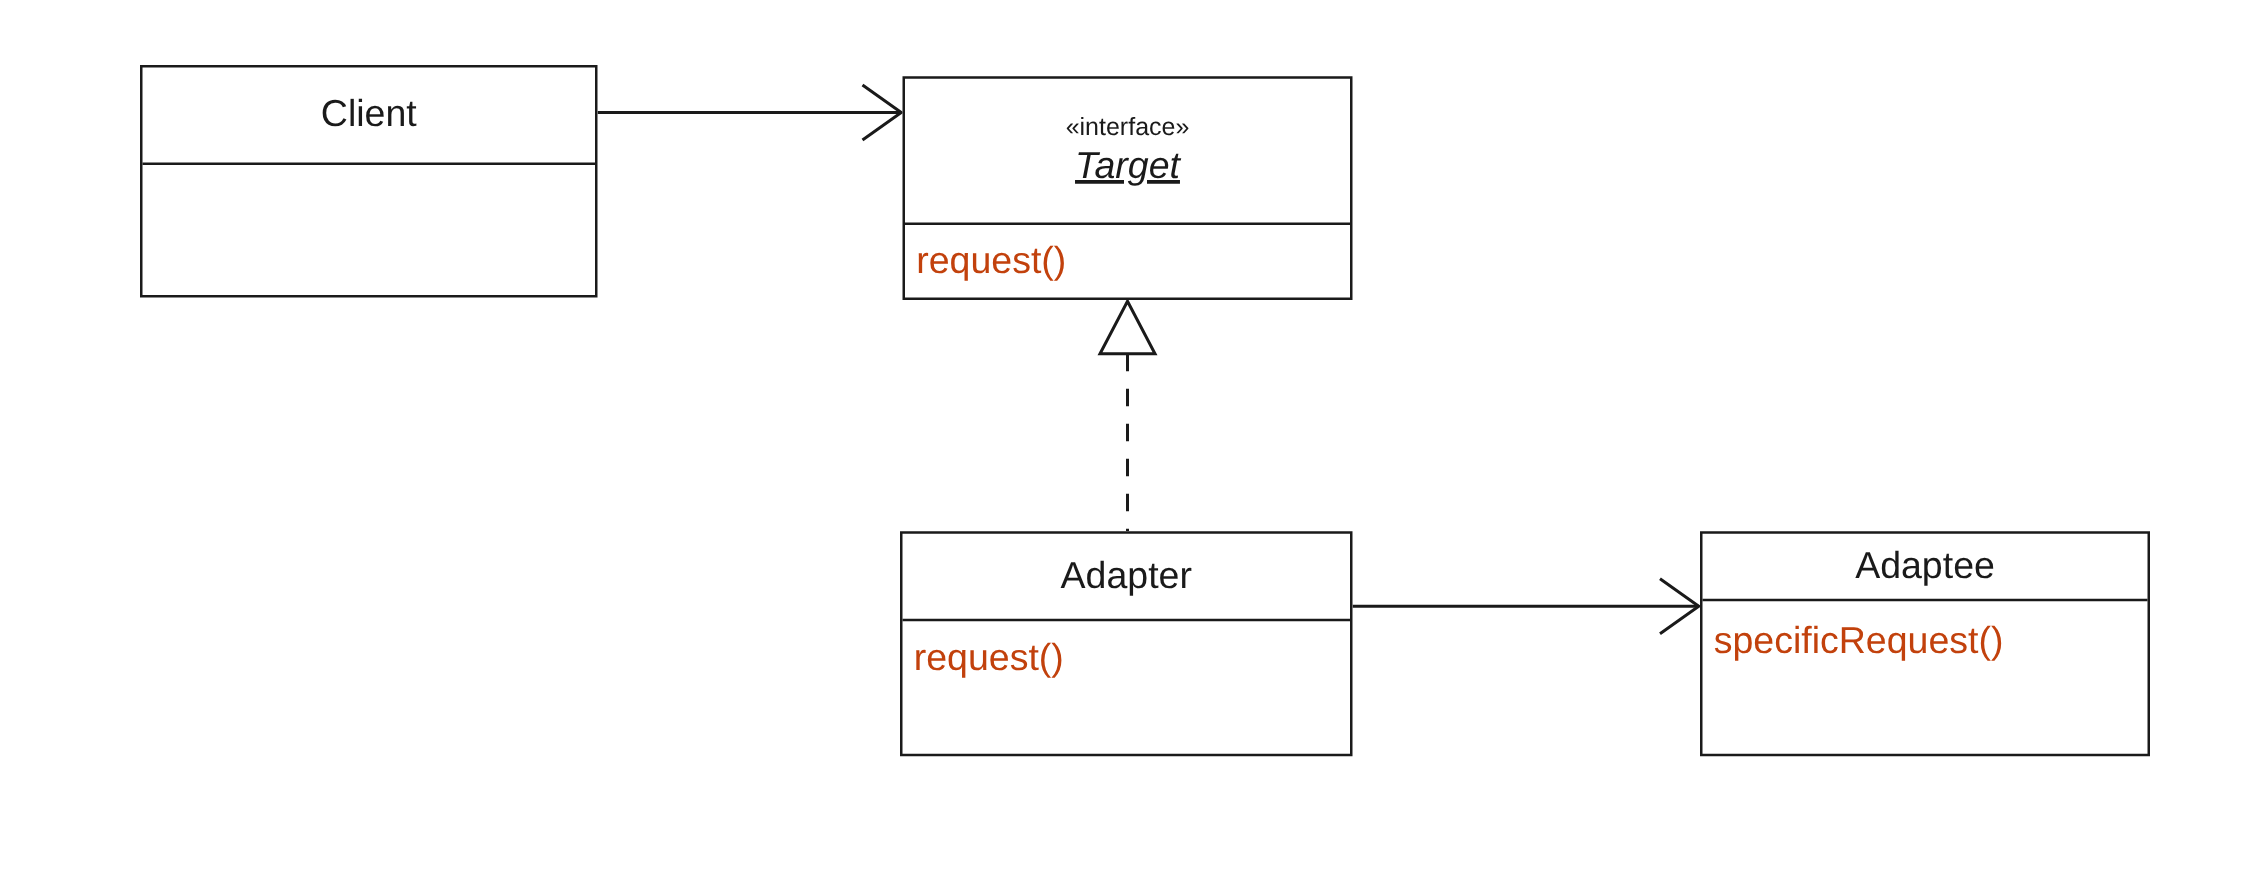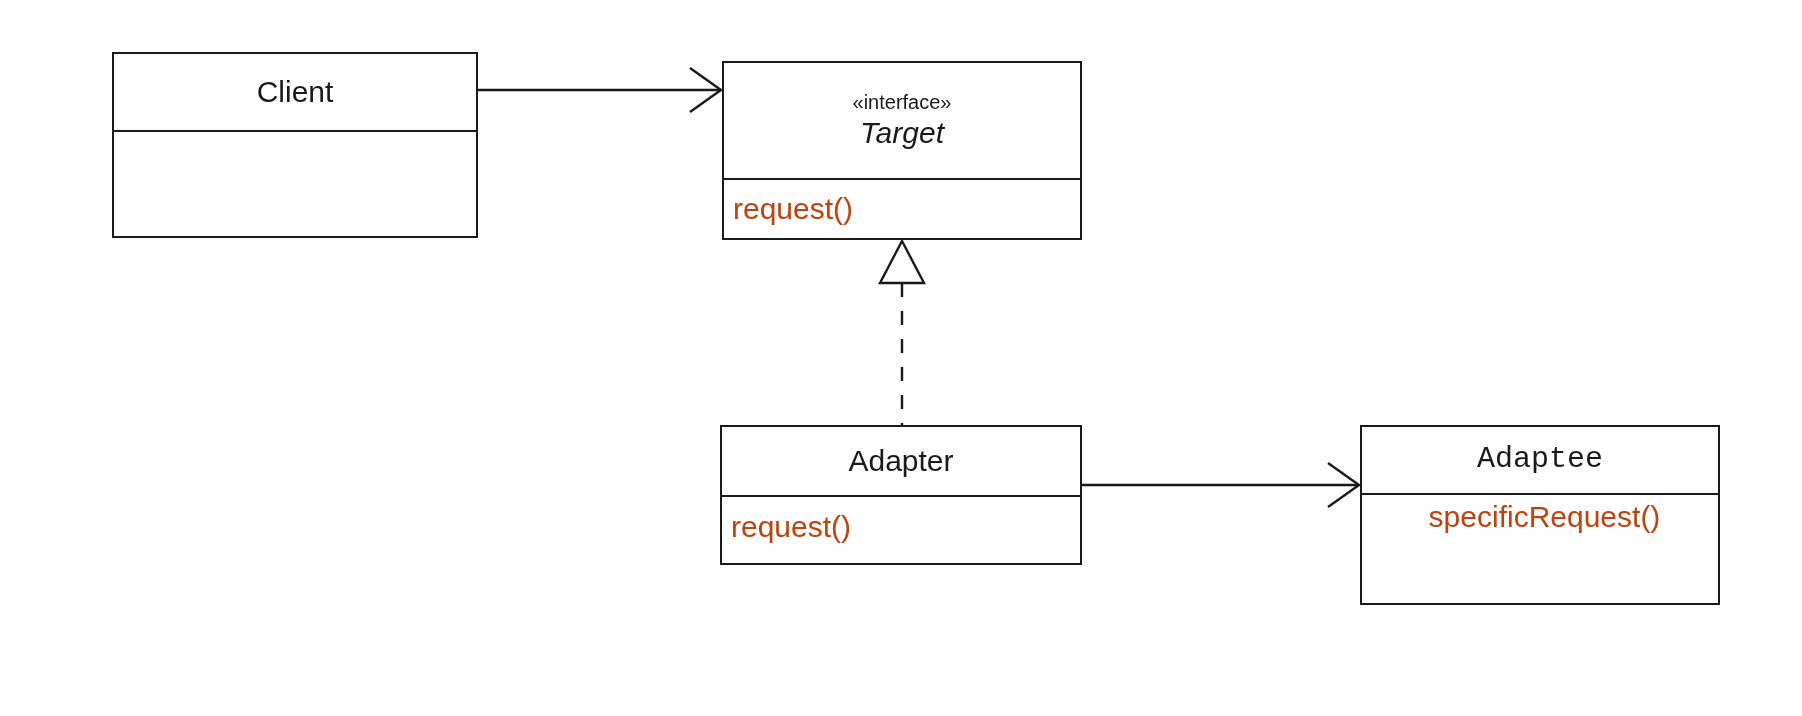--- a/index.html
+++ b/index.html
@@ -54,20 +54,21 @@
   }
   .uml-stereotype {
     font-size: 20px;
     color: #1a1a1a;
     line-height: 1.18;
     white-space: nowrap;
     font-style: normal;
   }
   .uml-name.italic {
     font-style: italic;
+    text-decoration: underline;
   }
   .uml-member {
     font-size: 30px;
     color: #c2410c;
     line-height: 1.18;
     white-space: nowrap;
   }
   .cmp-empty {
     min-height: 10px;
   }
@@ -134,31 +135,31 @@
   <div class="uml-class" style="left:722px; top:61px; width:360px; height:179px;">
     <div class="uml-compartment cmp-center divided" style="height:117px;">
       <span class="uml-stereotype">«interface»</span>
       <span class="uml-name italic">Target</span>
     </div>
     <div class="uml-compartment cmp-left" style="flex:1 1 auto;">
       <span class="uml-member">request()</span>
     </div>
   </div>
 
-  <div class="uml-class" style="left:720px; top:425px; width:362px; height:140px;">
+  <div class="uml-class" style="left:720px; top:425px; width:362px; height:180px;">
     <div class="uml-compartment cmp-center divided" style="height:70px;">
       <span class="uml-name">Adapter</span>
     </div>
     <div class="uml-compartment cmp-left" style="flex:1 1 auto; justify-content:flex-start; padding-top:12px;">
       <span class="uml-member">request()</span>
     </div>
   </div>
 
   <div class="uml-class" style="left:1360px; top:425px; width:360px; height:180px;">
-    <div class="uml-compartment cmp-center divided" style="height:68px;font-family:Liberation Mono, monospace;">
+    <div class="uml-compartment cmp-center divided" style="height:54px;">
       <span class="uml-name">Adaptee</span>
     </div>
-    <div class="uml-compartment cmp-left" style="flex:1 1 auto; justify-content:flex-start; padding-top:4px;align-items:center;">
+    <div class="uml-compartment cmp-left" style="flex:1 1 auto; justify-content:flex-start; padding-top:14px;">
       <span class="uml-member">specificRequest()</span>
     </div>
   </div>
 
 </div>
 
 </body></html>

